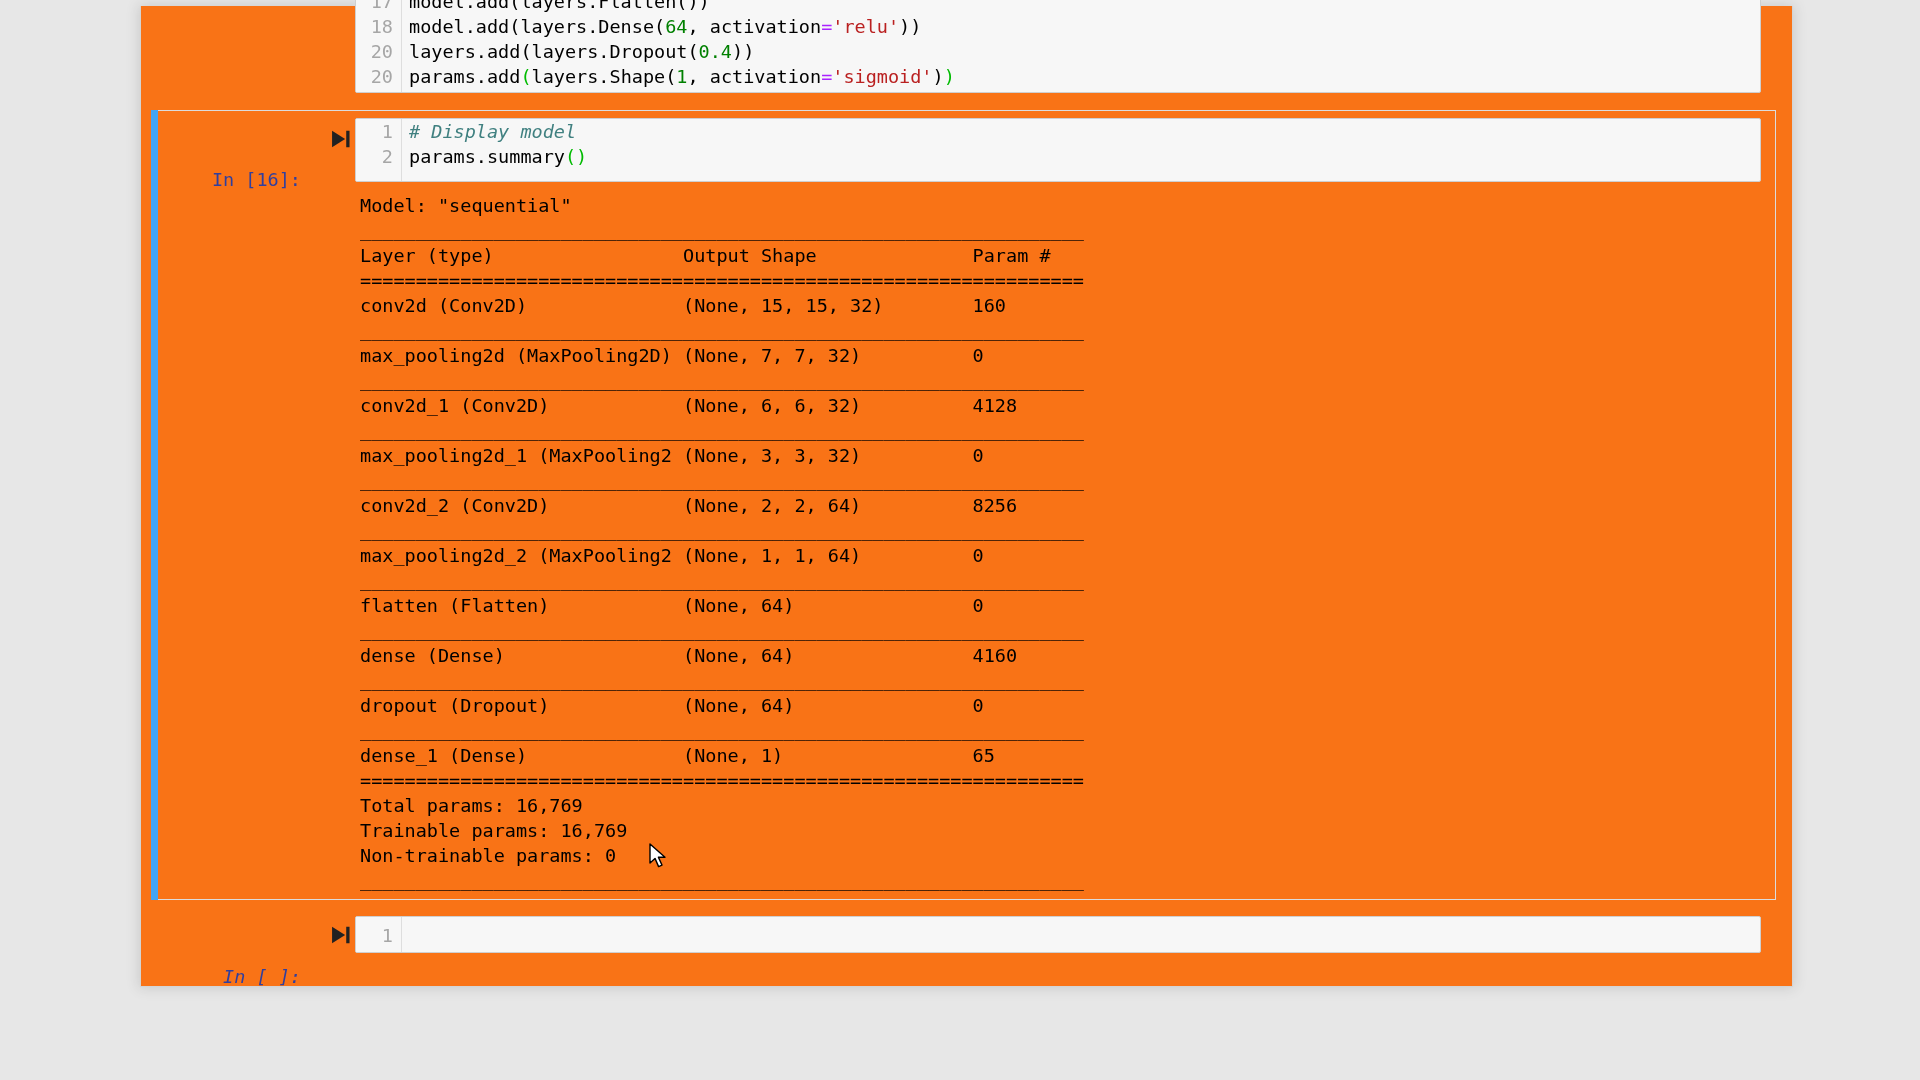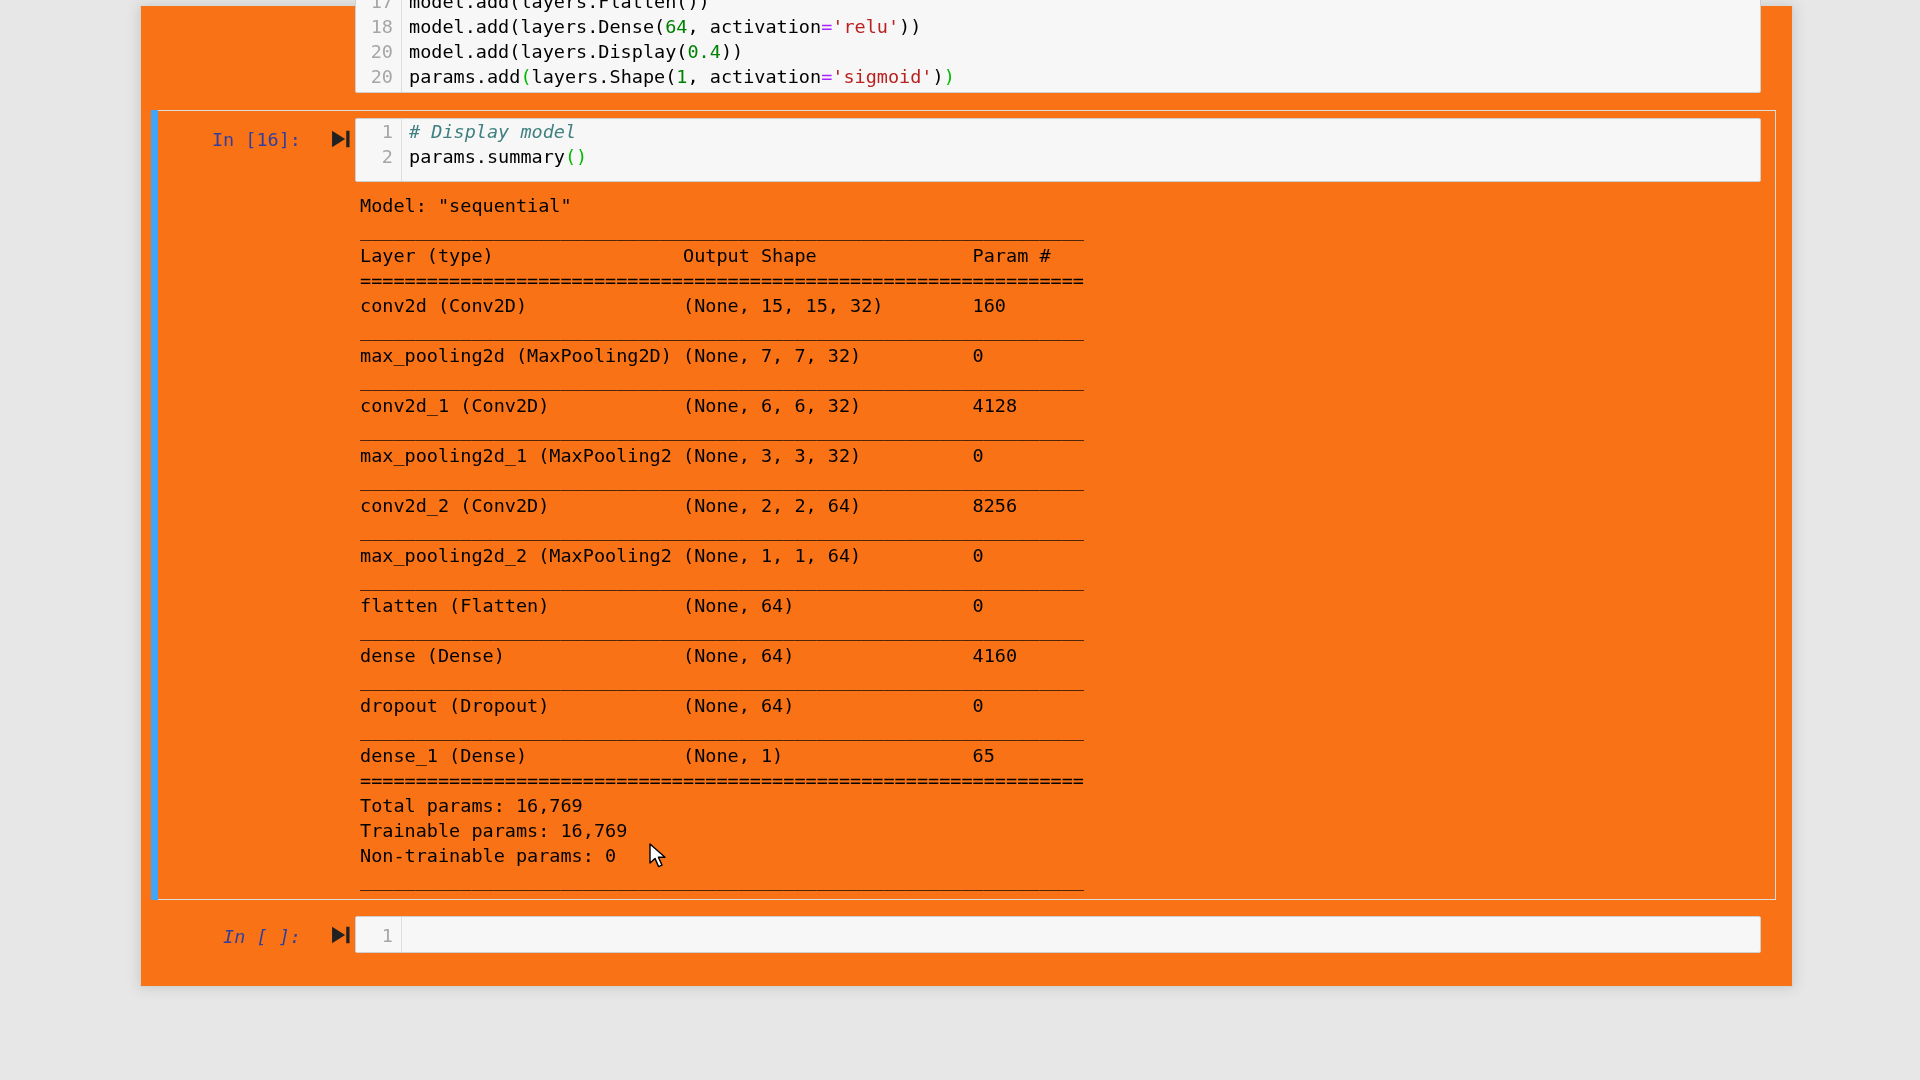--- a/index.html
+++ b/index.html
@@ -43,21 +43,21 @@
   .tok-n { color:var(--number); }
   .tok-s { color:var(--string); }
   .tok-o { color:var(--operator); }
   .tok-c { color:var(--comment); font-style:italic; }
   .tok-b { color:var(--bracket-match); }
 
   
   .prompt {
     position:absolute; width:140px; text-align:right;
     color:var(--prompt); font-size:18.5px; line-height:25px;
-    white-space:pre; cursor:default;
+    white-space:pre; cursor:default;margin-top:40px;
   }
   .run-icon { position:absolute; width:22px; height:22px; }
 
   
   .cell-selected {
     position:absolute; left:150px; top:104px; width:1625px; height:790px;
     border:1px solid #dcdcdc; border-left:none;
     background:transparent;
   }
   .selection-bar {
@@ -79,21 +79,21 @@
 
 <div id="stage">
 
   <div class="notebook-surface">
 
     <div class="input-box" style="left:214px; top:-21px; width:1406px; height:108px; padding-top:3px;">
       <div class="gutter-bg"></div>
       <div>
           <div class="code-line"><span class="line-no">17</span><span class="code-text"><span class="tok-p">model.add(layers.Flatten())</span></span></div>
           <div class="code-line"><span class="line-no">18</span><span class="code-text"><span class="tok-p">model.add(layers.Dense(</span><span class="tok-n">64</span><span class="tok-p">, activation</span><span class="tok-o">=</span><span class="tok-s">'relu'</span><span class="tok-p">))</span></span></div>
-          <div class="code-line"><span class="line-no">20</span><span class="code-text"><span class="tok-p">model.add(layers.Display(</span><span class="tok-n">0.4</span><span class="tok-p">))</span></span></div>
+          <div class="code-line"><span class="line-no">20</span><span class="code-text"><span class="tok-p">layers.add(layers.Dropout(</span><span class="tok-n">0.4</span><span class="tok-p">))</span></span></div>
           <div class="code-line"><span class="line-no">20</span><span class="code-text"><span class="tok-p">params.add</span><span class="tok-b">(</span><span class="tok-p">layers.Shape(</span><span class="tok-n">1</span><span class="tok-p">, activation</span><span class="tok-o">=</span><span class="tok-s">'sigmoid'</span><span class="tok-p">)</span><span class="tok-b">)</span></span></div>
         </div>
     </div>
 
     <div class="cell-selected" style="left:10px; top:104px;"></div>
     <div class="selection-bar" style="left:10px; top:104px;"></div>
 
     <div class="prompt" style="left:20px; top:121px;">In [16]:</div>
 
     <svg class="run-icon" style="left:189px; top:122px;" viewBox="0 0 16 16">

